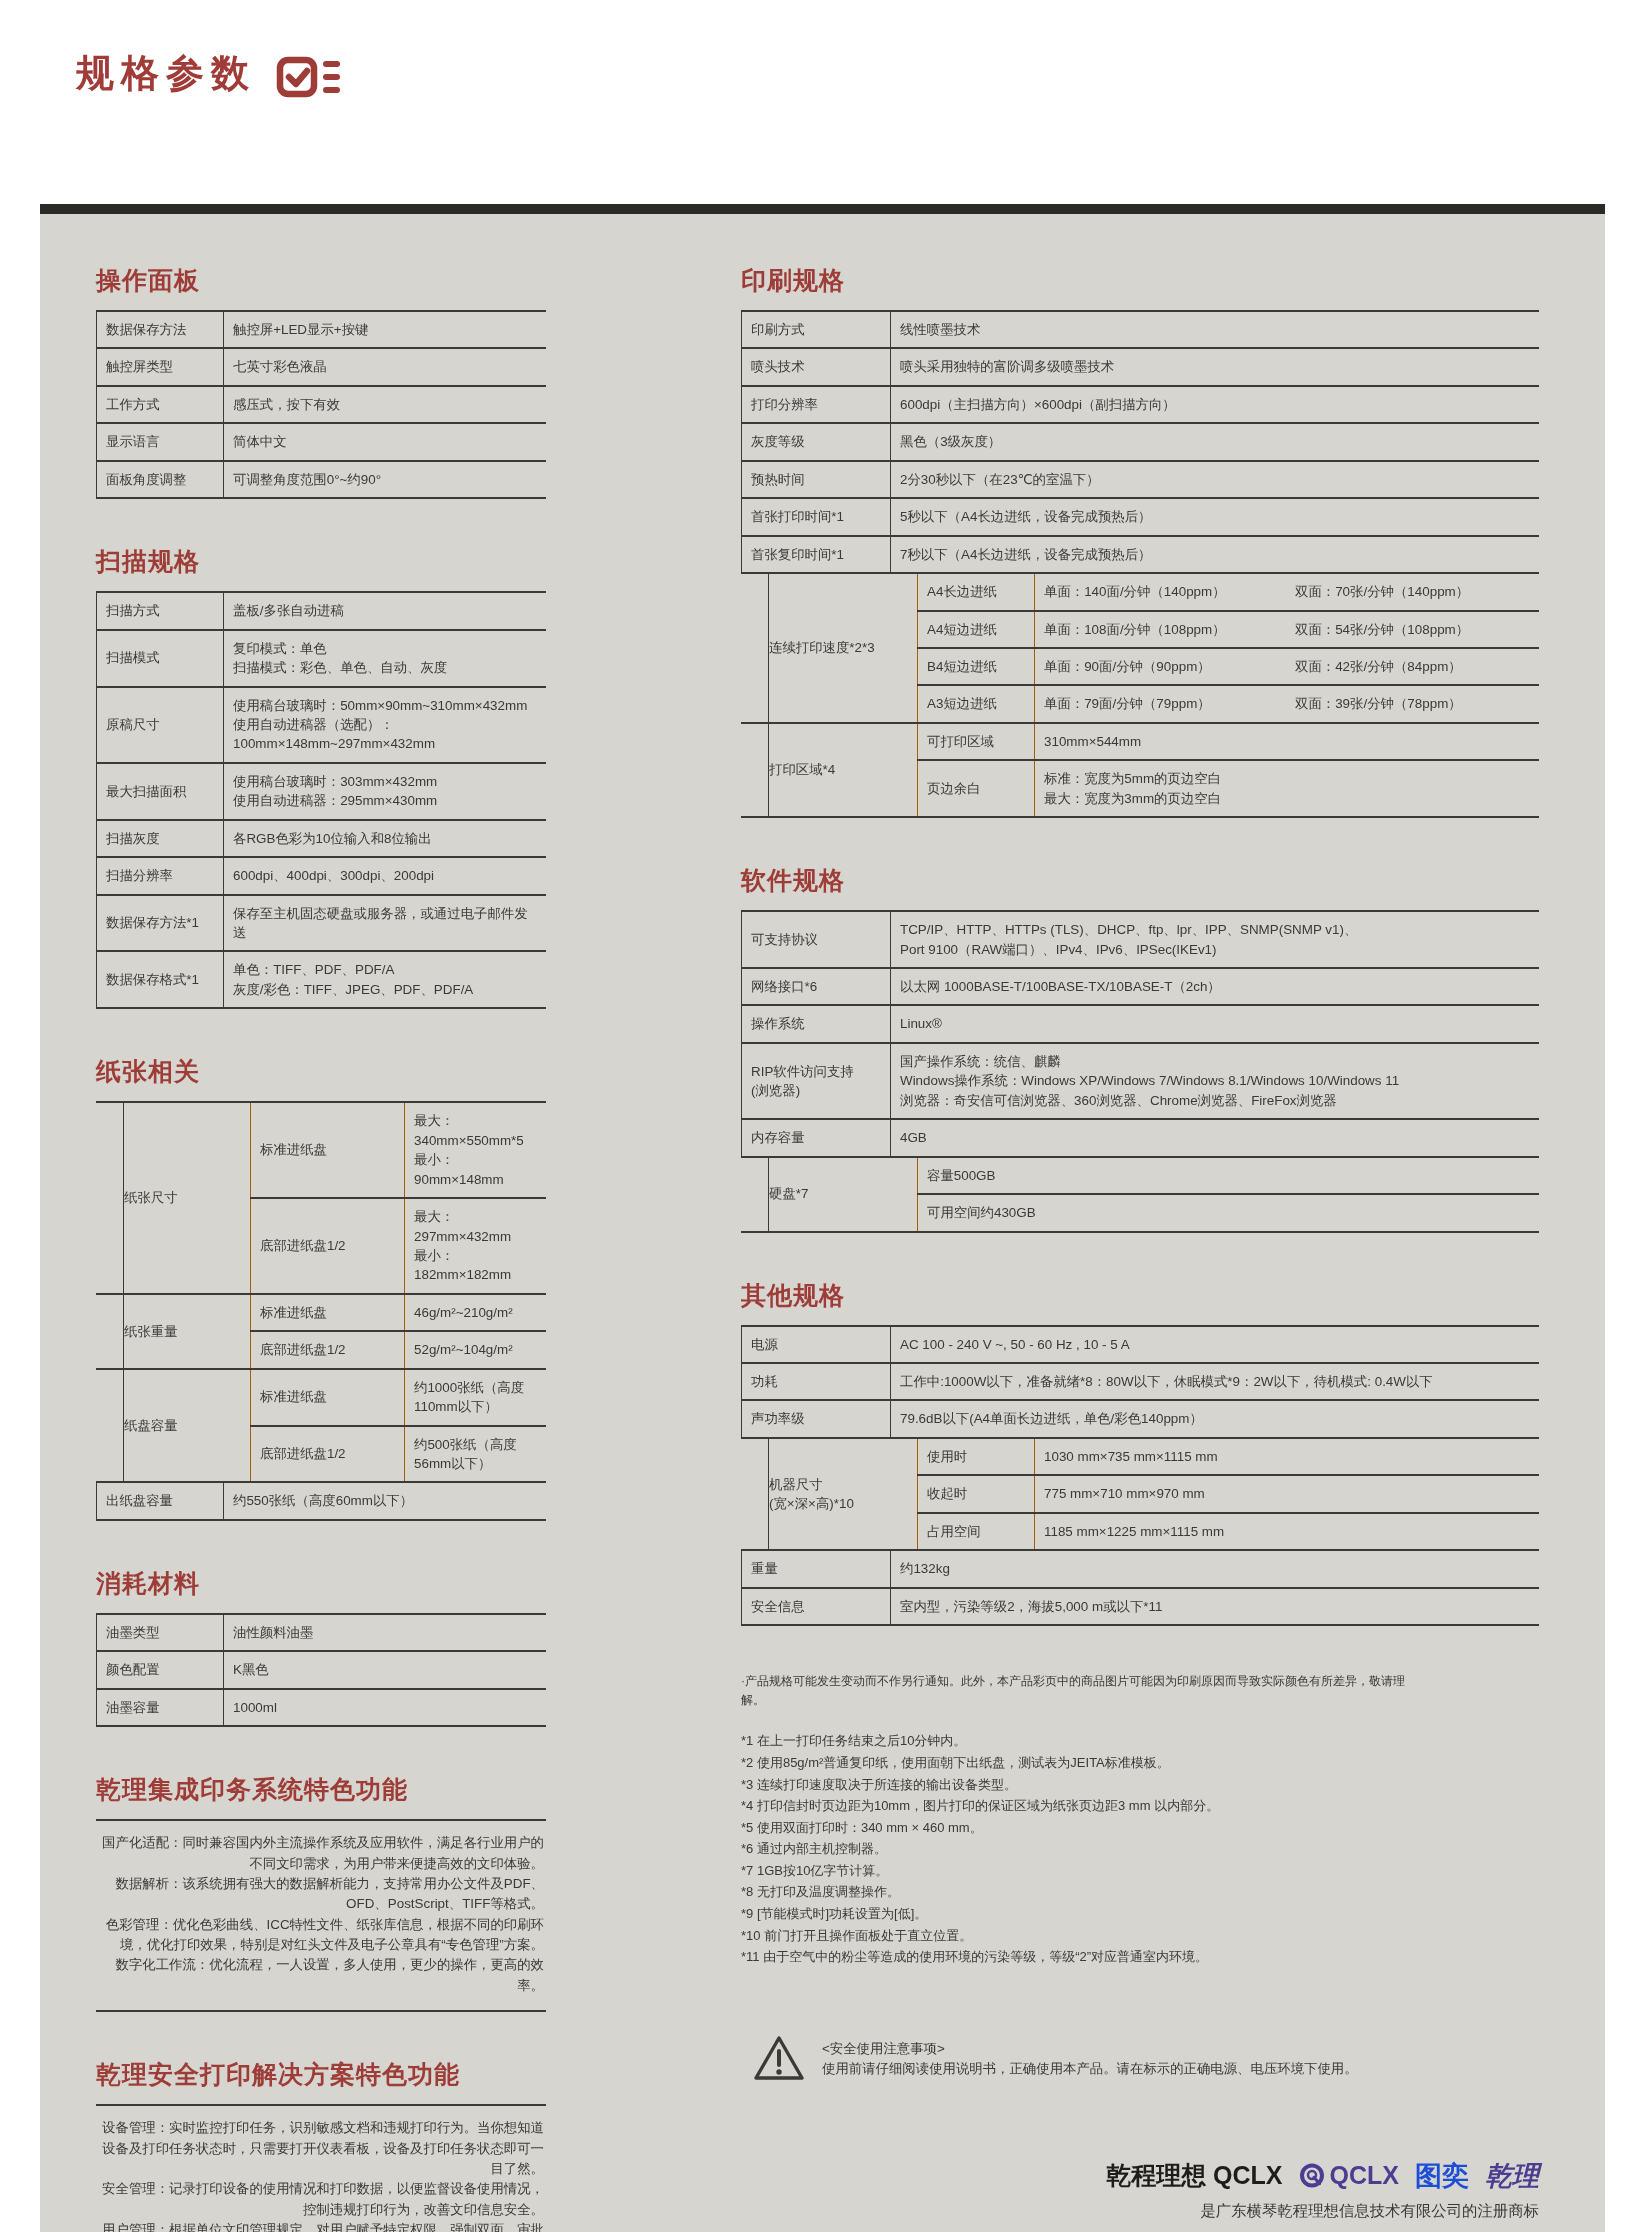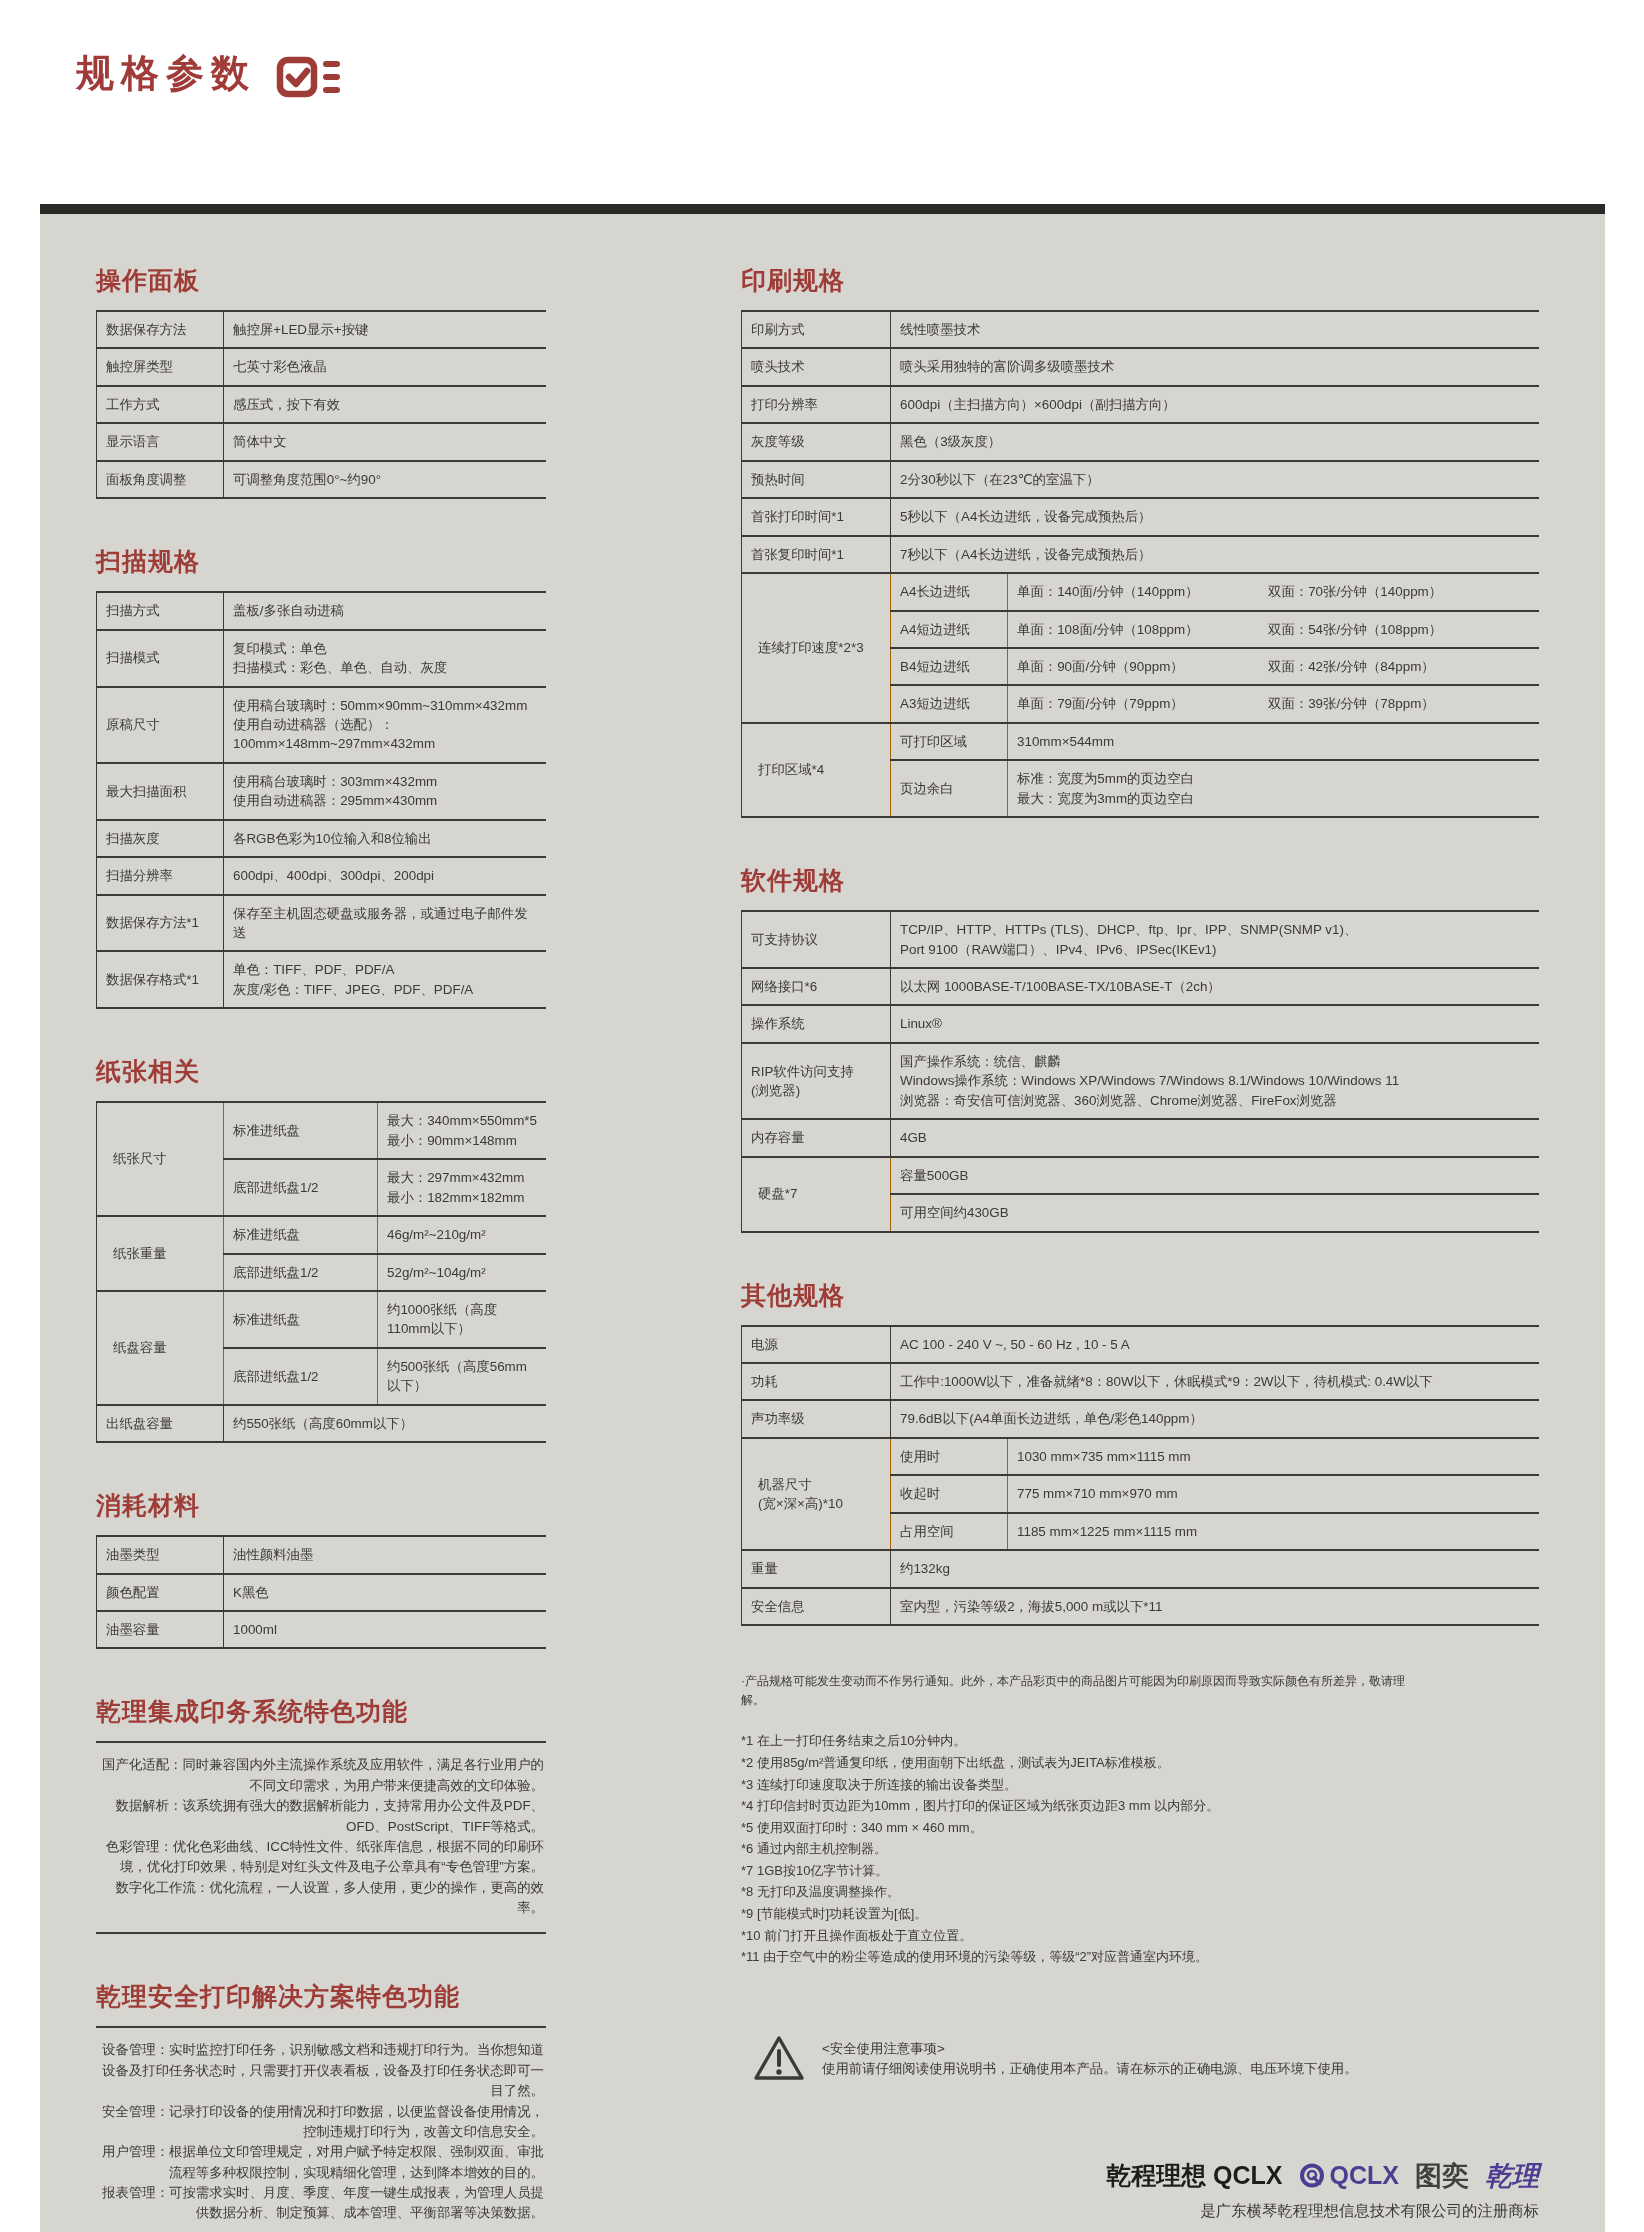--- a/index.html
+++ b/index.html
@@ -20,21 +20,21 @@
   .sec-title { font-size:25px; font-weight:700; color:#9e3c38; margin:0 0 13px 0; letter-spacing:1px; }
 
   .tbl { border-top:2px solid #3b3a37; font-size:13.4px; line-height:1.45; }
   .tr  { display:flex; border-bottom:2px solid #3b3a37; align-items:stretch; }
   .tr > div { border-left:1px solid #3b3a37; padding:8px 9px; display:flex; align-items:center; }
   .cl { flex:0 0 127px; white-space:pre-line; }
   .cv { flex:1; white-space:pre-line; }
   .col-right .cl { flex:0 0 149px; }
 
   .grp { display:flex; border-bottom:2px solid #3b3a37; align-items:stretch; }
-  .grp .gl { flex:0 0 127px; border-left:1px solid #3b3a37; padding:8px 16px; display:flex; align-items:center; white-space:pre-line; }
+  .grp .gl { flex:0 0 127px; border-left:1px solid #3b3a37; padding:8px 0; display:flex; align-items:center; white-space:pre-line;margin-left:27px; }
   .grp .gbody { flex:1; display:flex; flex-direction:column; }
   .srow { display:flex; flex:1; align-items:stretch; }
   .srow + .srow { border-top:2px solid #3b3a37; }
   .srow > div { border-left:1px solid #a16207; padding:8px 9px; display:flex; align-items:center; }
   .gs { flex:0 0 154px; }
   .gv { flex:1; white-space:pre-line; }
   .col-right .grp .gl { flex:0 0 149px; }
   .col-right .gs { flex:0 0 117px; }
   .gv .v1 { flex:0 0 251px; display:inline-block; }
   .gv .v2 { flex:1; }
@@ -47,21 +47,21 @@
   .footnotes .fn { white-space:pre-line; }
 
   .safety { display:flex; gap:17px; align-items:center; margin:66px 0 0 12px; max-width:697px; }
   .safety-title { font-size:13.4px; }
   .safety-text  { font-size:13.4px; line-height:1.6; }
 
   .trademark { margin-top:72px; text-align:right; }
   .tm-line1 { display:flex; justify-content:flex-end; align-items:center; gap:16px; font-size:25px; font-weight:700; color:#1e1d1b; }
   .tm-logo-wrap { display:flex; align-items:center; gap:4px; }
   .tm-logo { color:#4c3d92; font-size:25px; font-weight:700; }
-  .tm-tuyi { color:#404040; font-family:"DejaVu Serif","Liberation Serif",serif; font-weight:700; font-size:27px; }
+  .tm-tuyi { color:#1d4ed8; font-family:"DejaVu Serif","Liberation Serif",serif; font-weight:700; font-size:27px; }
   .tm-qianli { color:#4c3d92; font-size:27px; font-style:italic; }
   .tm-line2 { font-size:15.4px; margin-top:7px; color:#3b3a38; }
 </style>
 </head>
 <body>
 
 <div class="page">
 
   <div class="header">
     <div class="page-title">规格参数</div>

